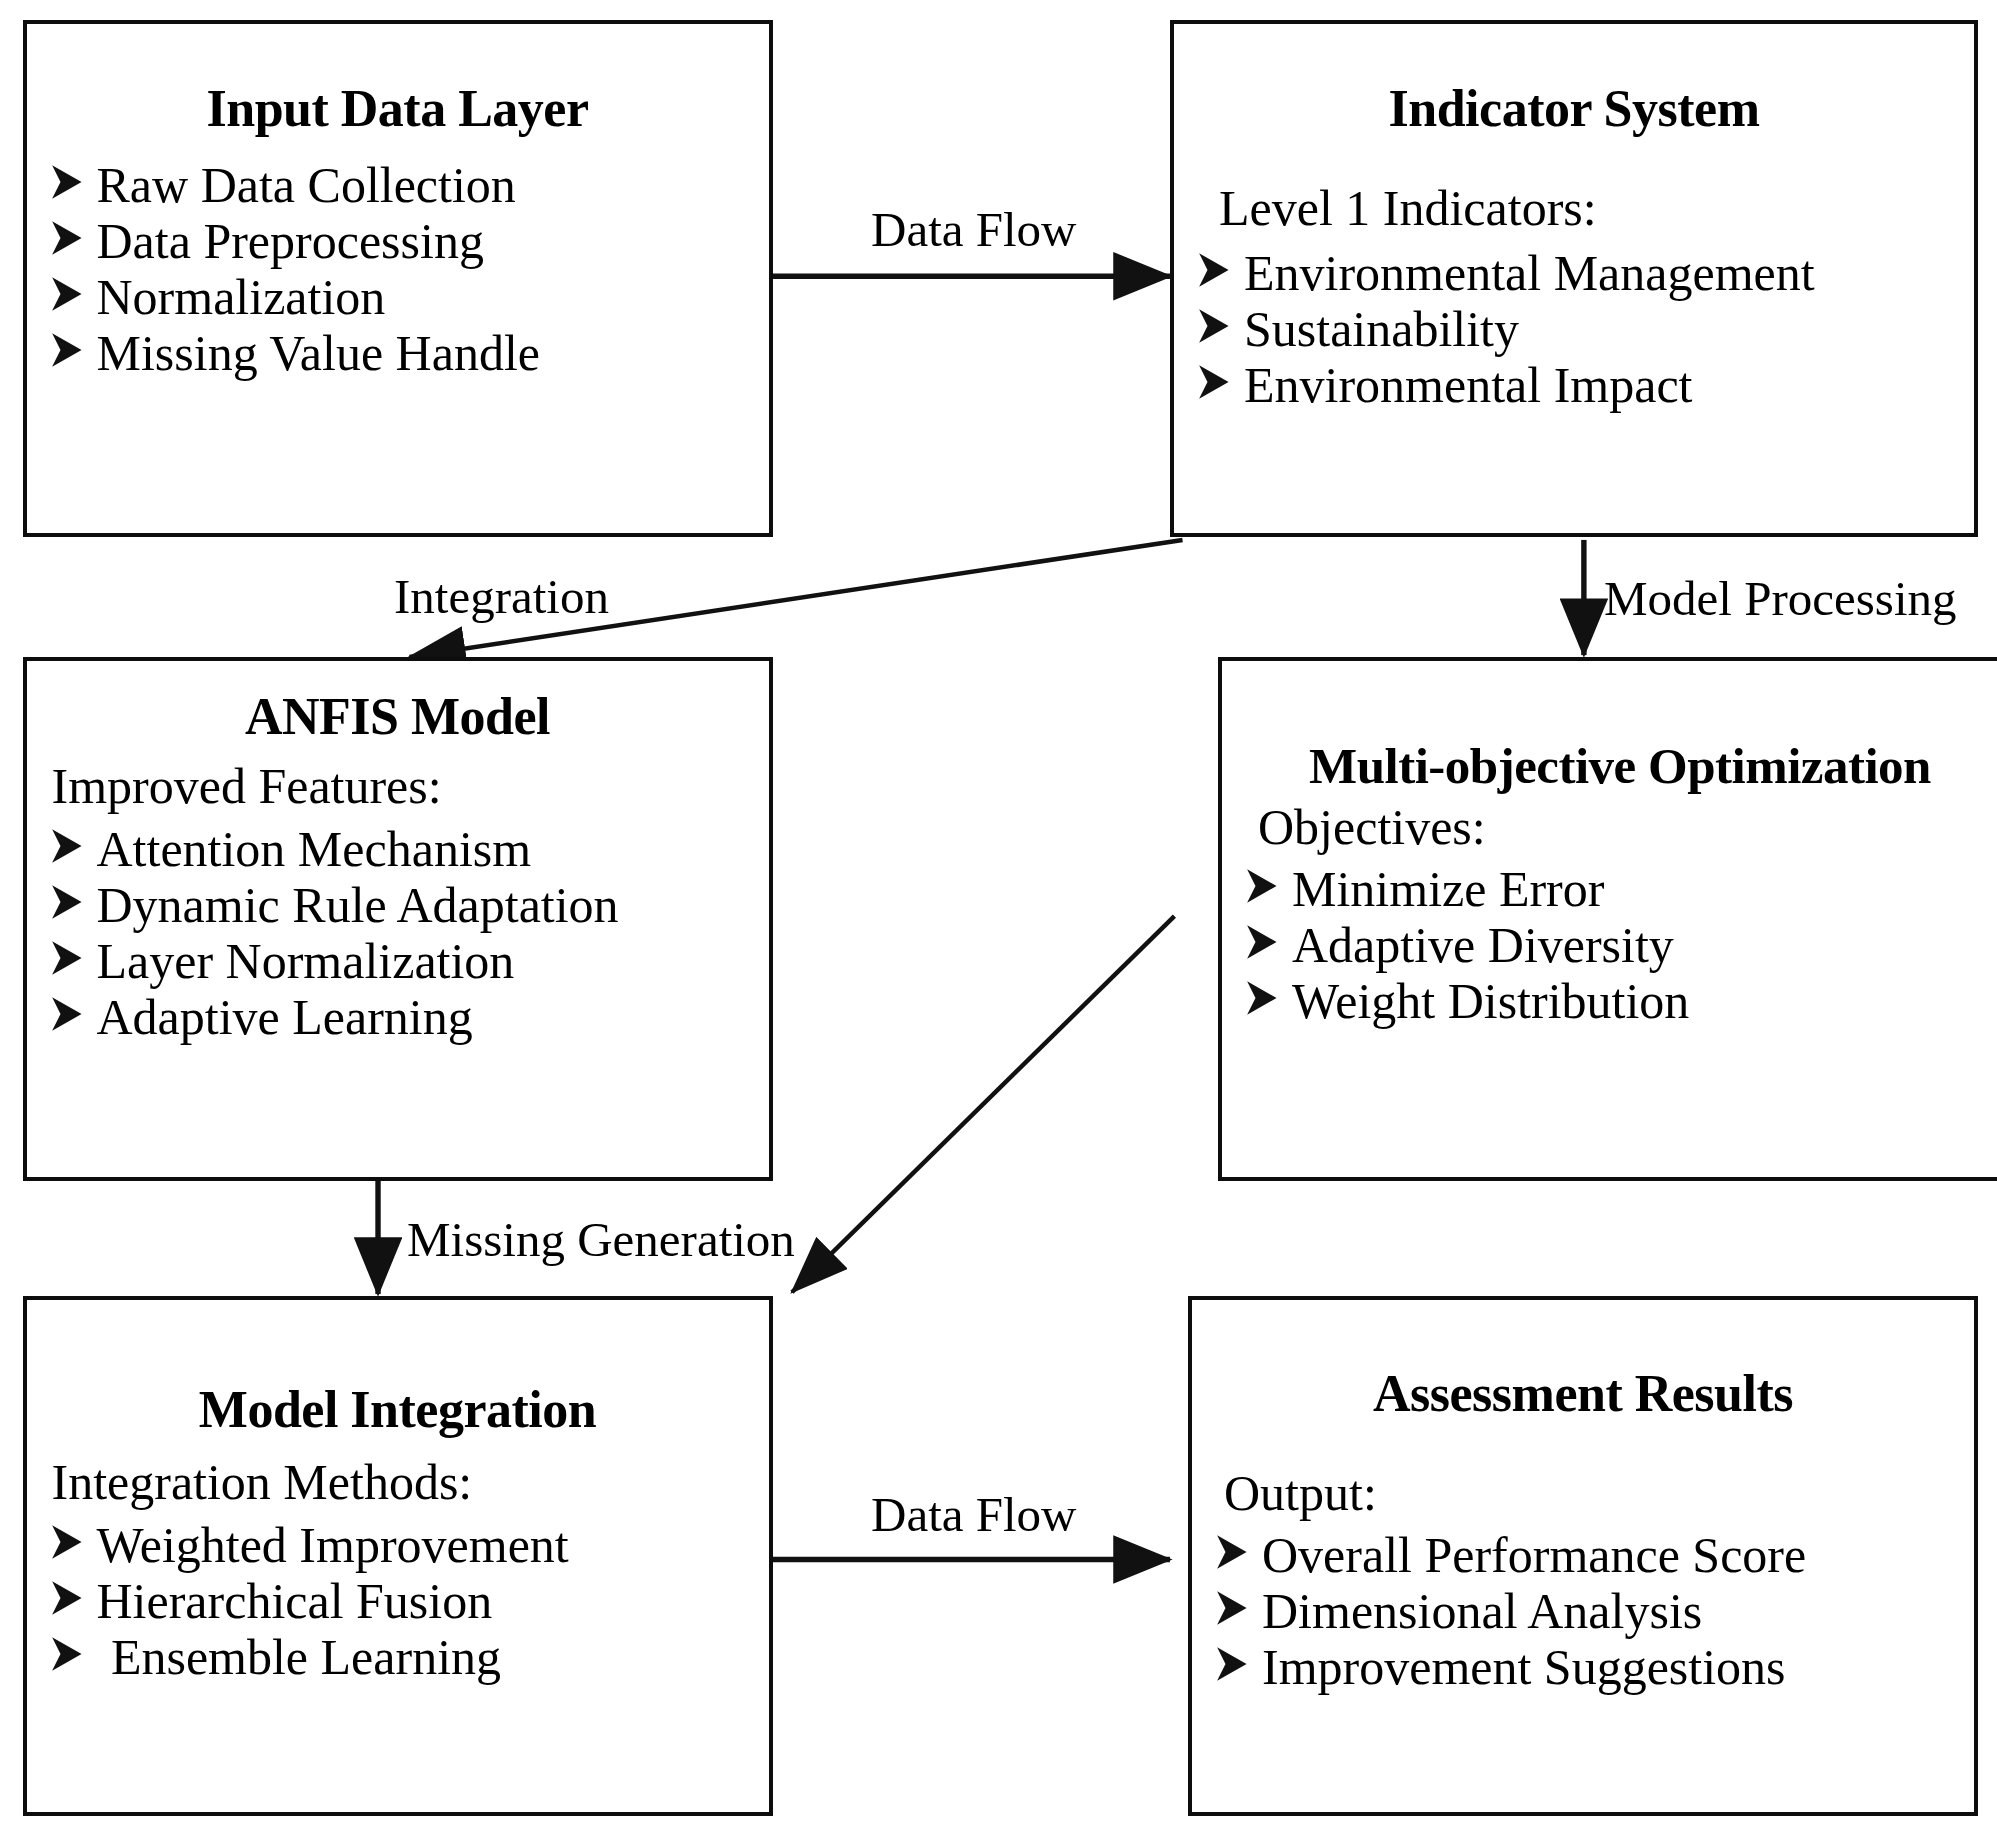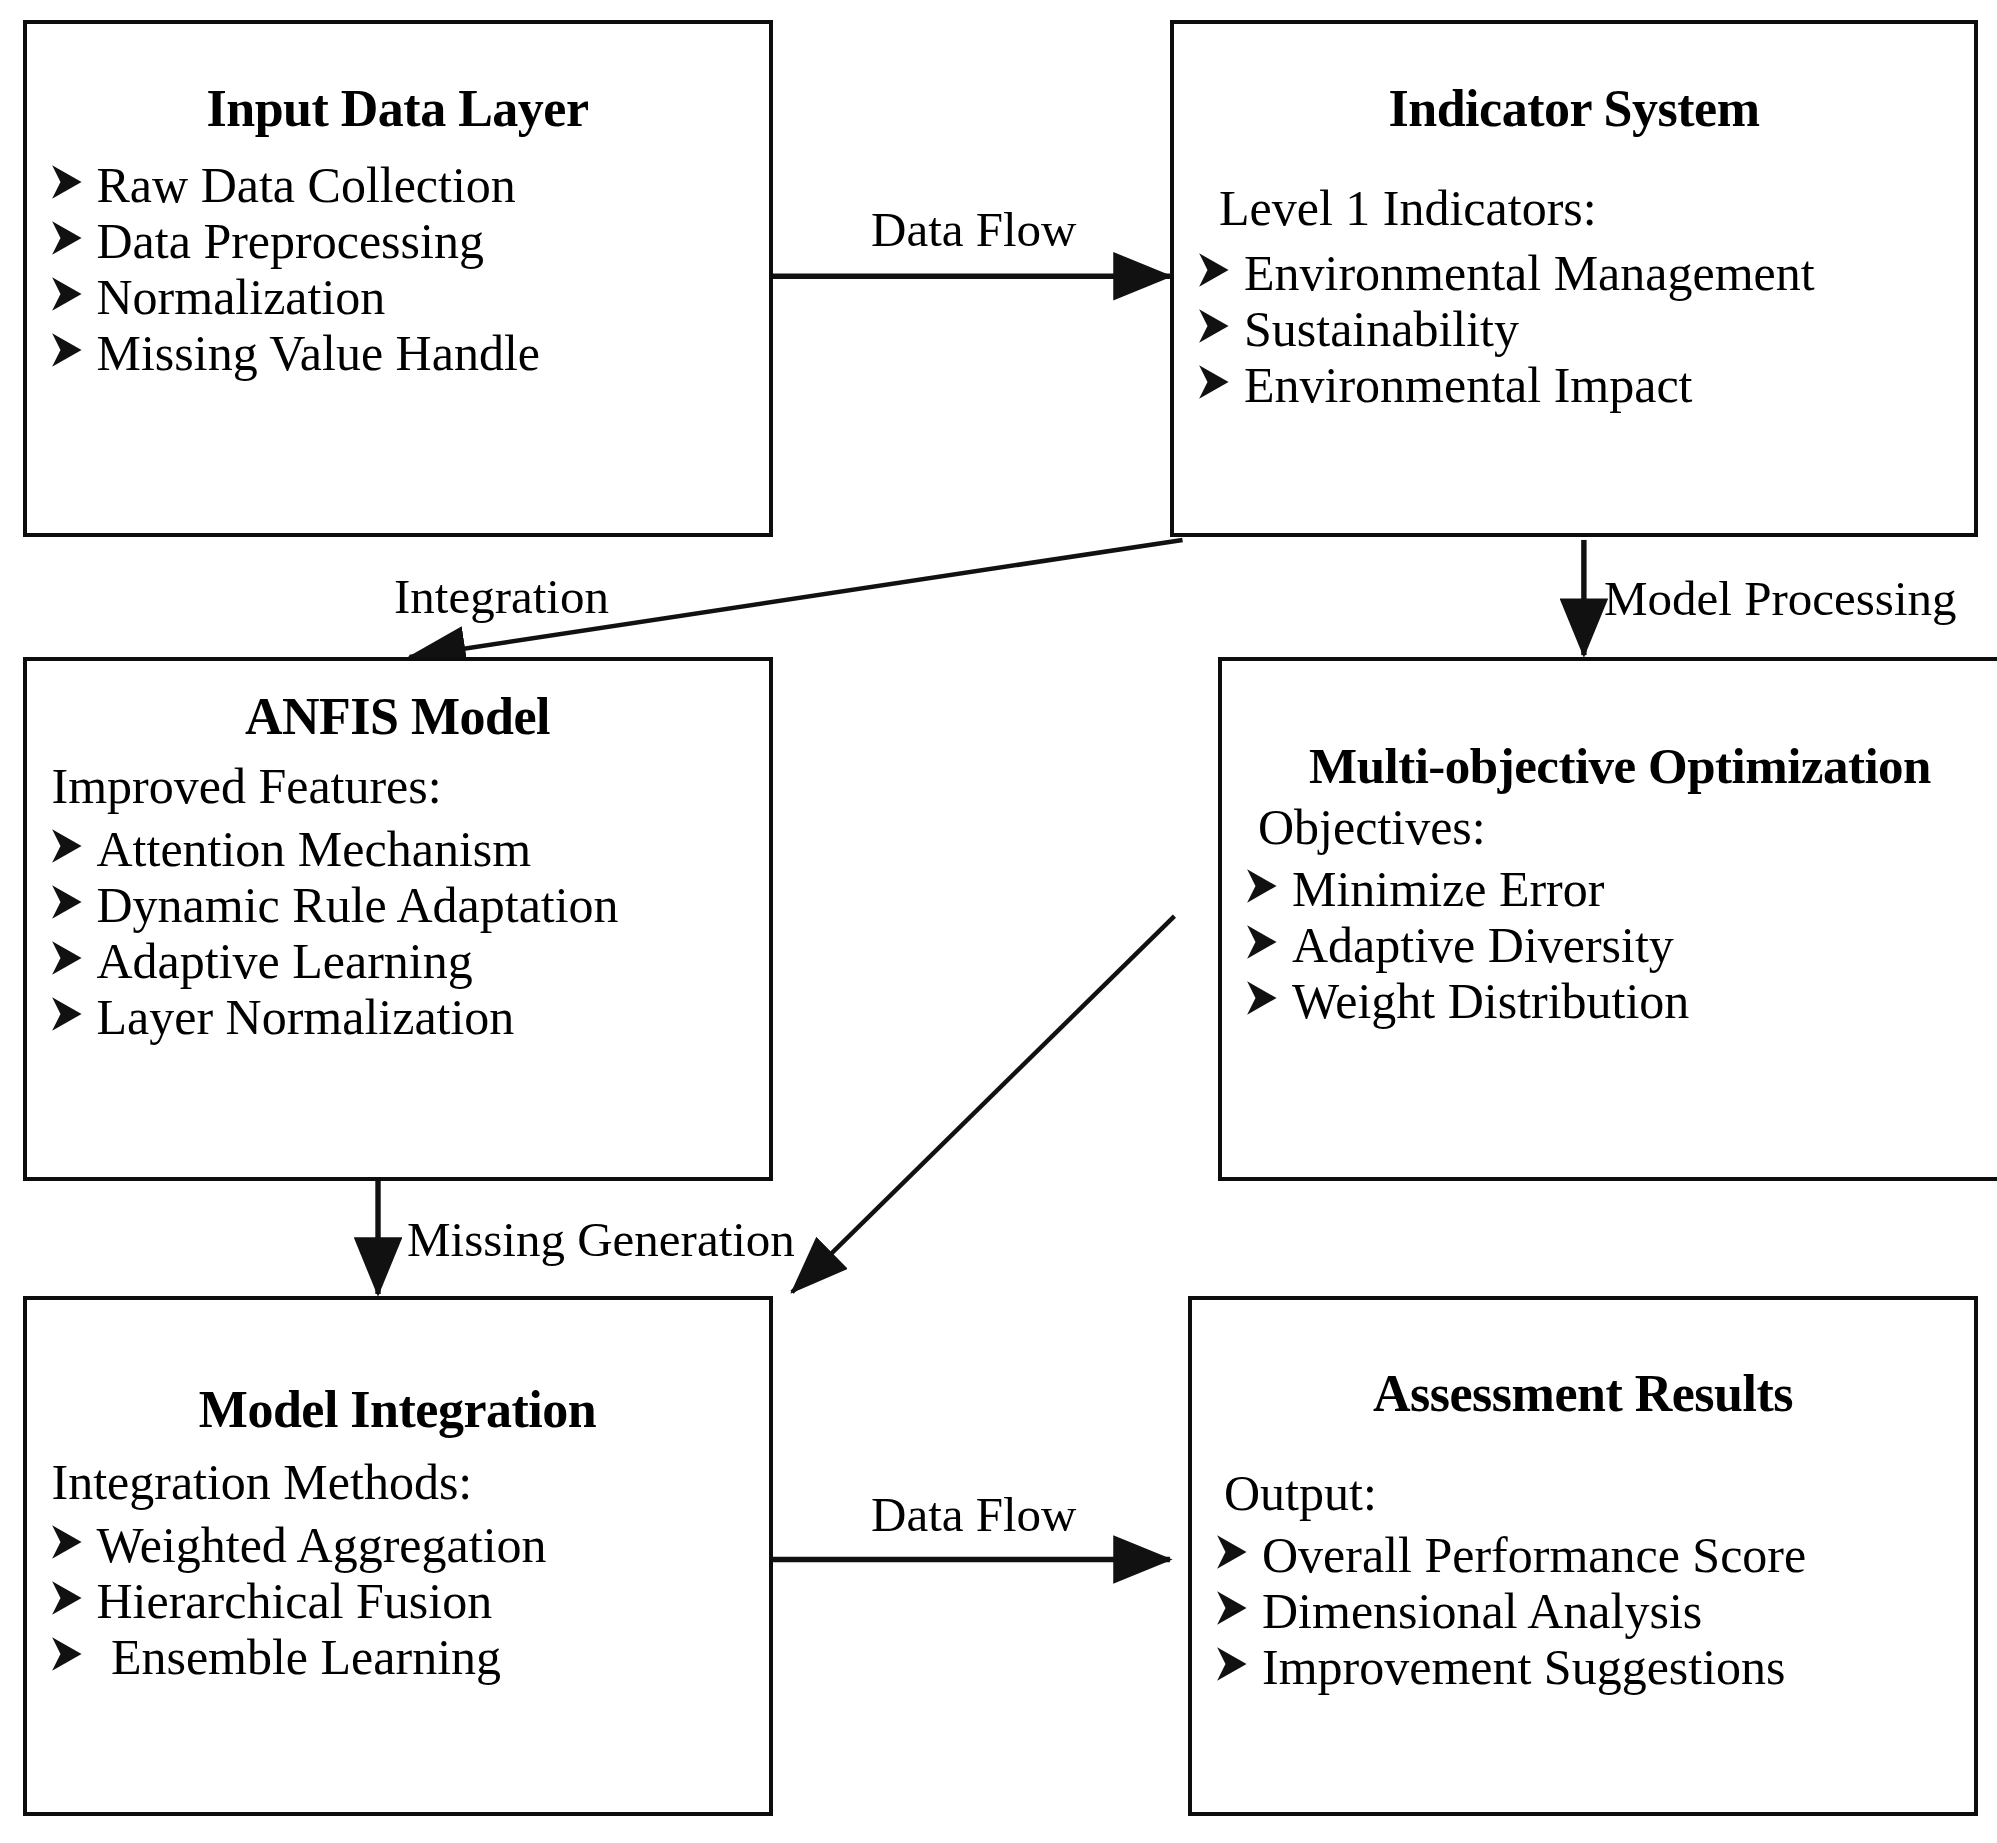--- a/index.html
+++ b/index.html
@@ -202,29 +202,29 @@
             </svg>
         </span>
         <span class="bullet-text">Dynamic Rule Adaptation</span>
       </li>
       <li>
         <span class="bullet-mark">
           <svg width="40" height="40" viewBox="0 0 44 44">
               <path d="M8 6 L36 22 L8 38 L16 22 Z" fill="#111" stroke="#111" stroke-width="2" stroke-linejoin="miter"></path>
             </svg>
         </span>
+        <span class="bullet-text">Layer Normalization</span>
+      </li>
+      <li>
+        <span class="bullet-mark">
+          <svg width="40" height="40" viewBox="0 0 44 44">
+              <path d="M8 6 L36 22 L8 38 L16 22 Z" fill="#111" stroke="#111" stroke-width="2" stroke-linejoin="miter"></path>
+            </svg>
+        </span>
         <span class="bullet-text">Adaptive Learning</span>
-      </li>
-      <li>
-        <span class="bullet-mark">
-          <svg width="40" height="40" viewBox="0 0 44 44">
-              <path d="M8 6 L36 22 L8 38 L16 22 Z" fill="#111" stroke="#111" stroke-width="2" stroke-linejoin="miter"></path>
-            </svg>
-        </span>
-        <span class="bullet-text">Layer Normalization</span>
       </li>
     </ul>
   </div>
 
   <div class="box" style="left:1218px; top:657px; width:804px; height:524px;">
     <div class="box-title wide" style="margin-top:77px;">Multi-objective Optimization</div>
     <div class="sub-label" style="margin-top:5.4px; margin-left:36px;">Objectives:</div>
     <ul class="bullets" style="margin-top:5.4px; padding-left:20px;">
       <li>
         <span class="bullet-mark">
@@ -256,21 +256,21 @@
   <div class="box" style="left:22.5px; top:1296px; width:750px; height:520px;">
     <div class="box-title" style="margin-top:81px;">Model Integration</div>
     <div class="sub-label" style="margin-top:16px; margin-left:25px;">Integration Methods:</div>
     <ul class="bullets" style="margin-top:7.2px; padding-left:20px;">
       <li>
         <span class="bullet-mark">
           <svg width="40" height="40" viewBox="0 0 44 44">
               <path d="M8 6 L36 22 L8 38 L16 22 Z" fill="#111" stroke="#111" stroke-width="2" stroke-linejoin="miter"></path>
             </svg>
         </span>
-        <span class="bullet-text">Weighted Aggregation</span>
+        <span class="bullet-text">Weighted Improvement</span>
       </li>
       <li>
         <span class="bullet-mark">
           <svg width="40" height="40" viewBox="0 0 44 44">
               <path d="M8 6 L36 22 L8 38 L16 22 Z" fill="#111" stroke="#111" stroke-width="2" stroke-linejoin="miter"></path>
             </svg>
         </span>
         <span class="bullet-text">Hierarchical Fusion</span>
       </li>
       <li>

